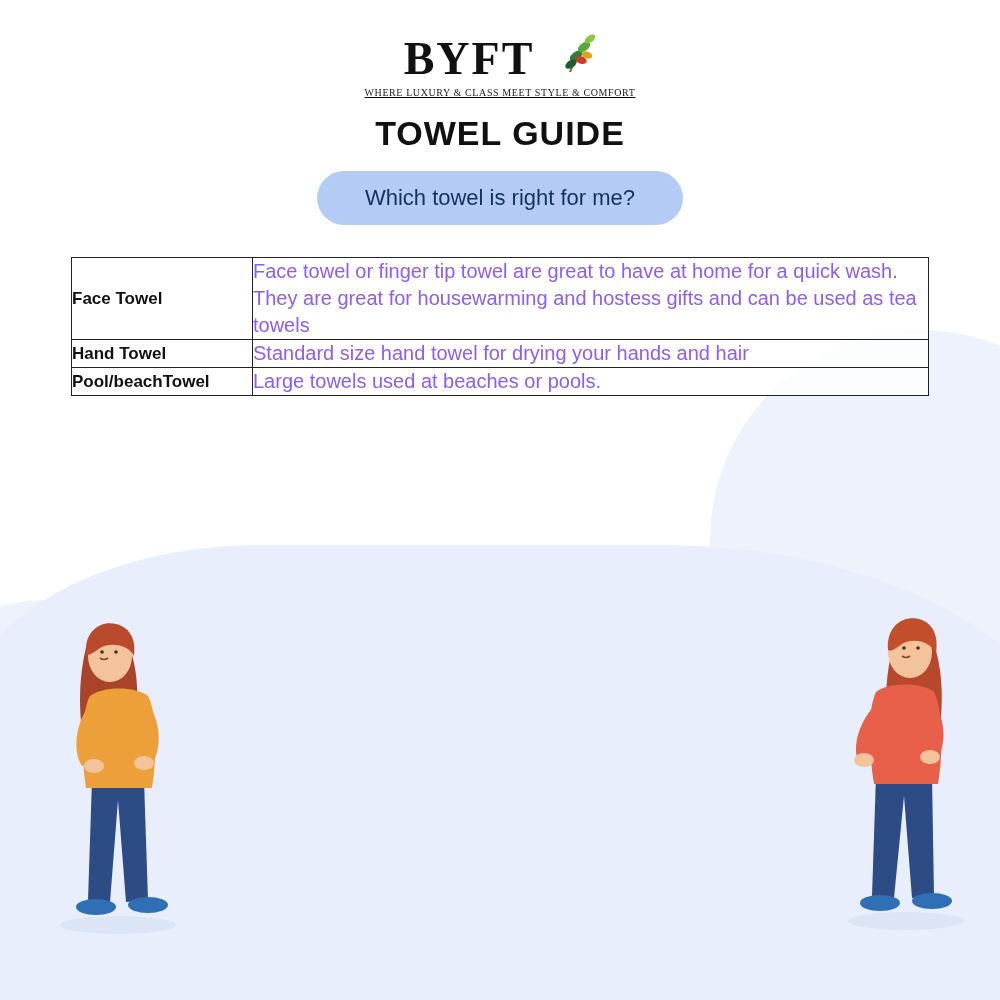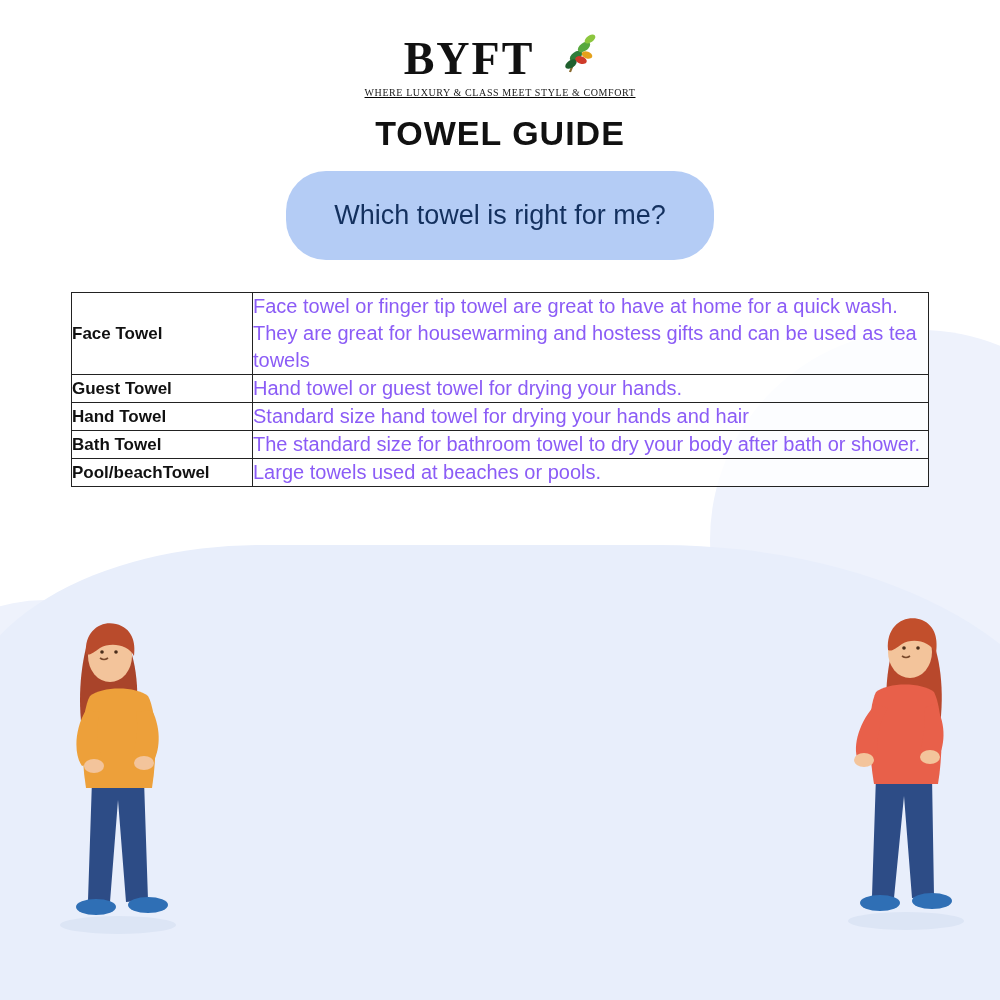--- a/index.html
+++ b/index.html
@@ -99,22 +99,22 @@
     font-family: Liberation Sans, sans-serif;
   }
   .pill-wrap {
     display: flex;
     justify-content: center;
     margin-top: 18px;
   }
   .pill {
     background: #b4ccf5;
     color: #13305e;
-    font-size: 27px;
-    padding: 29px 48px;
+    font-size: 22px;
+    padding: 14px 48px;
     border-radius: 40px;
     font-family: "Liberation Sans", sans-serif;
   }
 
   
   .table {
     margin: 32px auto 12px auto;
     width: 858px;
     border: 1px solid #222;
     border-collapse: collapse;
@@ -183,30 +183,22 @@
       <div class="pill">Which towel is right for me?</div>
     </div>
 
     <table class="table">
       <tbody>
           <tr>
         <td class="t-name">Face Towel</td>
         <td class="t-desc">Face towel or finger tip towel are great to have at home for a quick wash. They are great for housewarming and hostess gifts and can be used as tea towels</td>
       </tr>
       <tr>
-        <td class="t-name">Guest Towel</td>
-        <td class="t-desc">Hand towel or guest towel for drying your hands.</td>
-      </tr>
-      <tr>
         <td class="t-name">Hand Towel</td>
         <td class="t-desc">Standard size hand towel for drying your hands and hair</td>
-      </tr>
-      <tr>
-        <td class="t-name">Bath Towel</td>
-        <td class="t-desc">The standard size for bathroom towel to dry your body after bath or shower.</td>
       </tr>
       <tr>
         <td class="t-name">Pool/beachTowel</td>
         <td class="t-desc">Large towels used at beaches or pools.</td>
       </tr>
     </tbody>
       </table>
 
     <div class="diagram">
 

